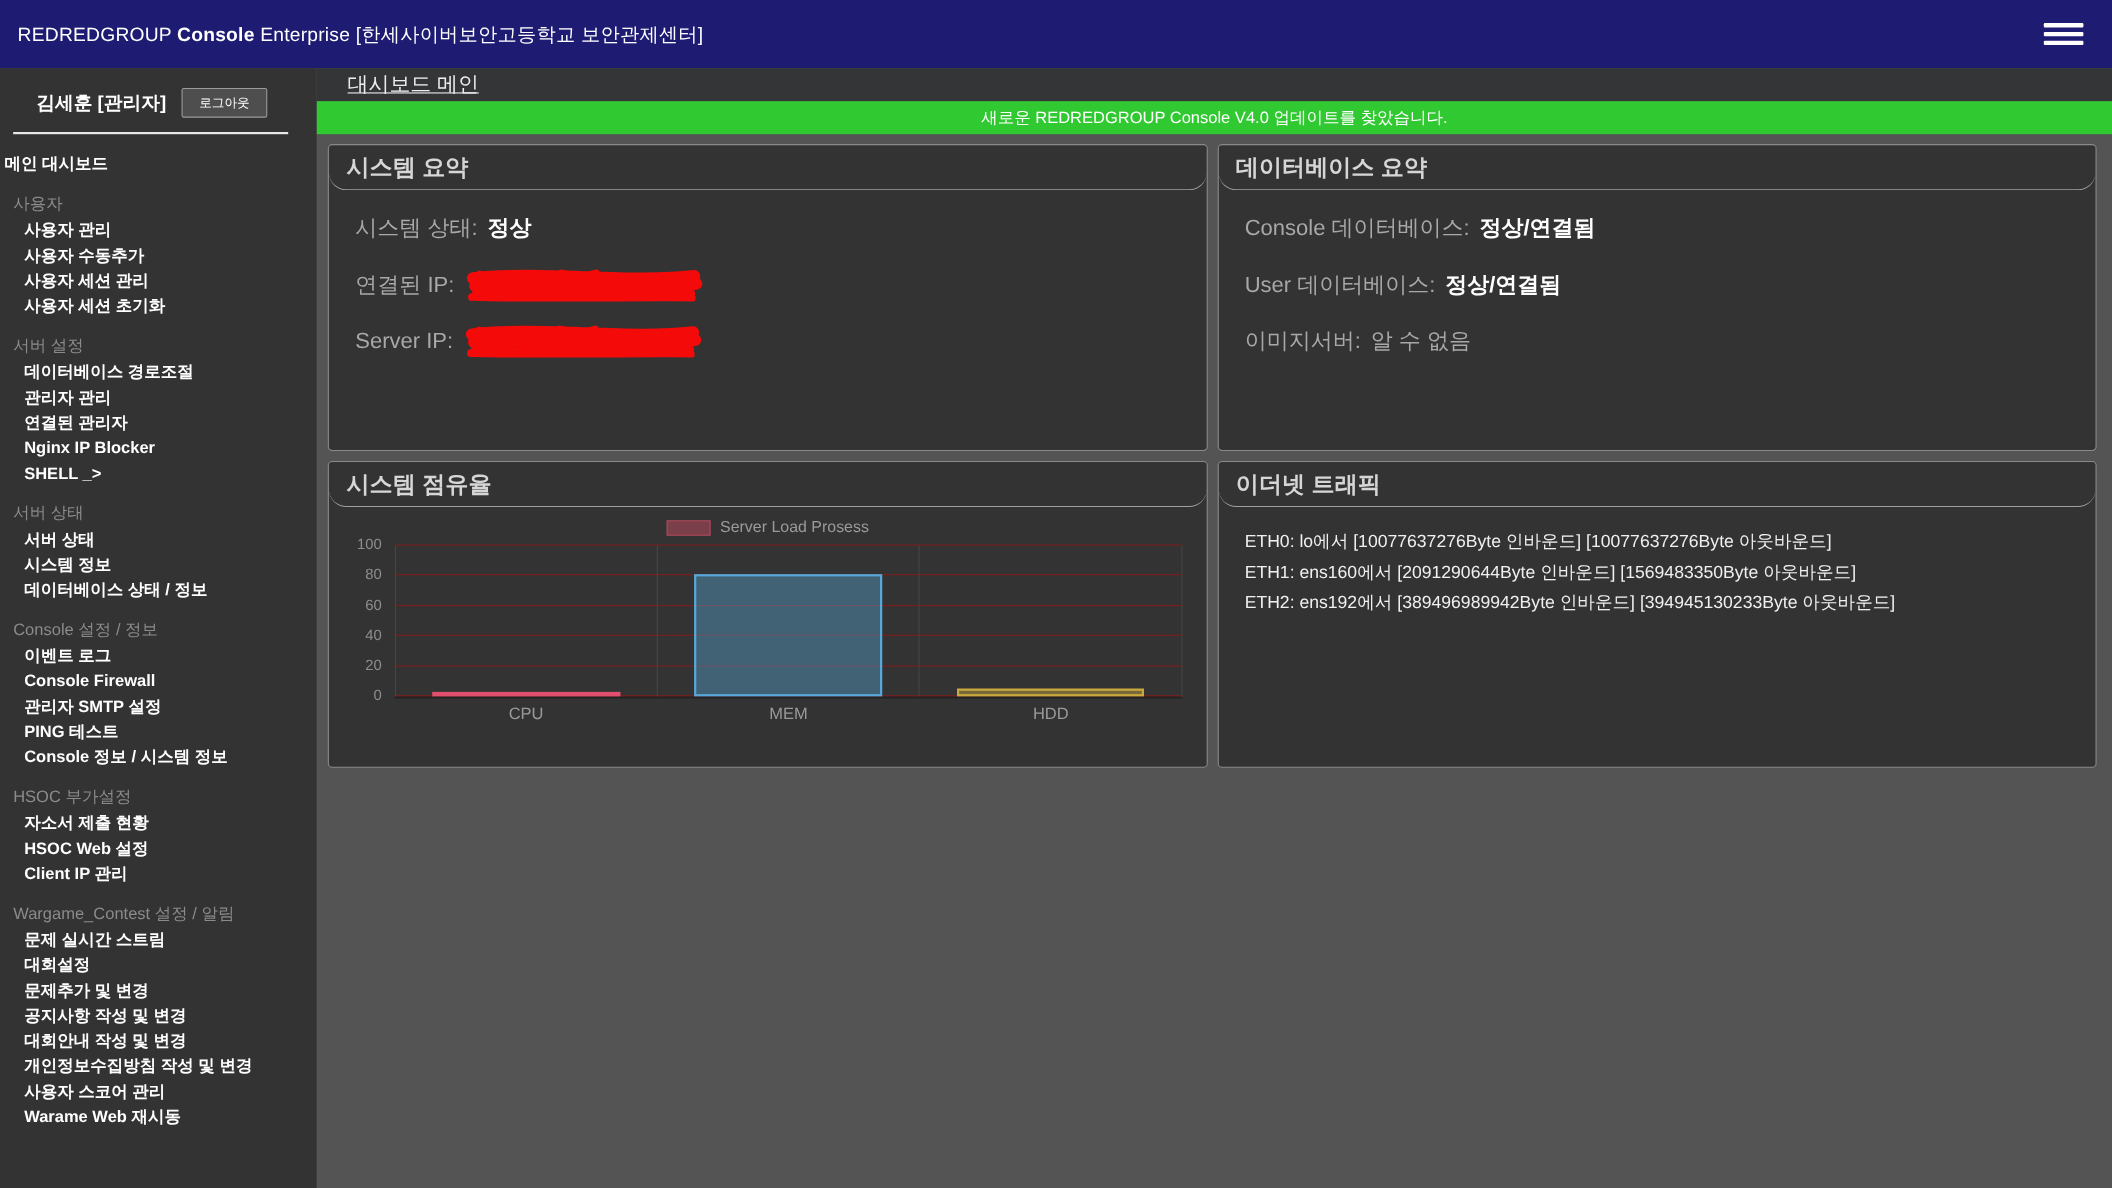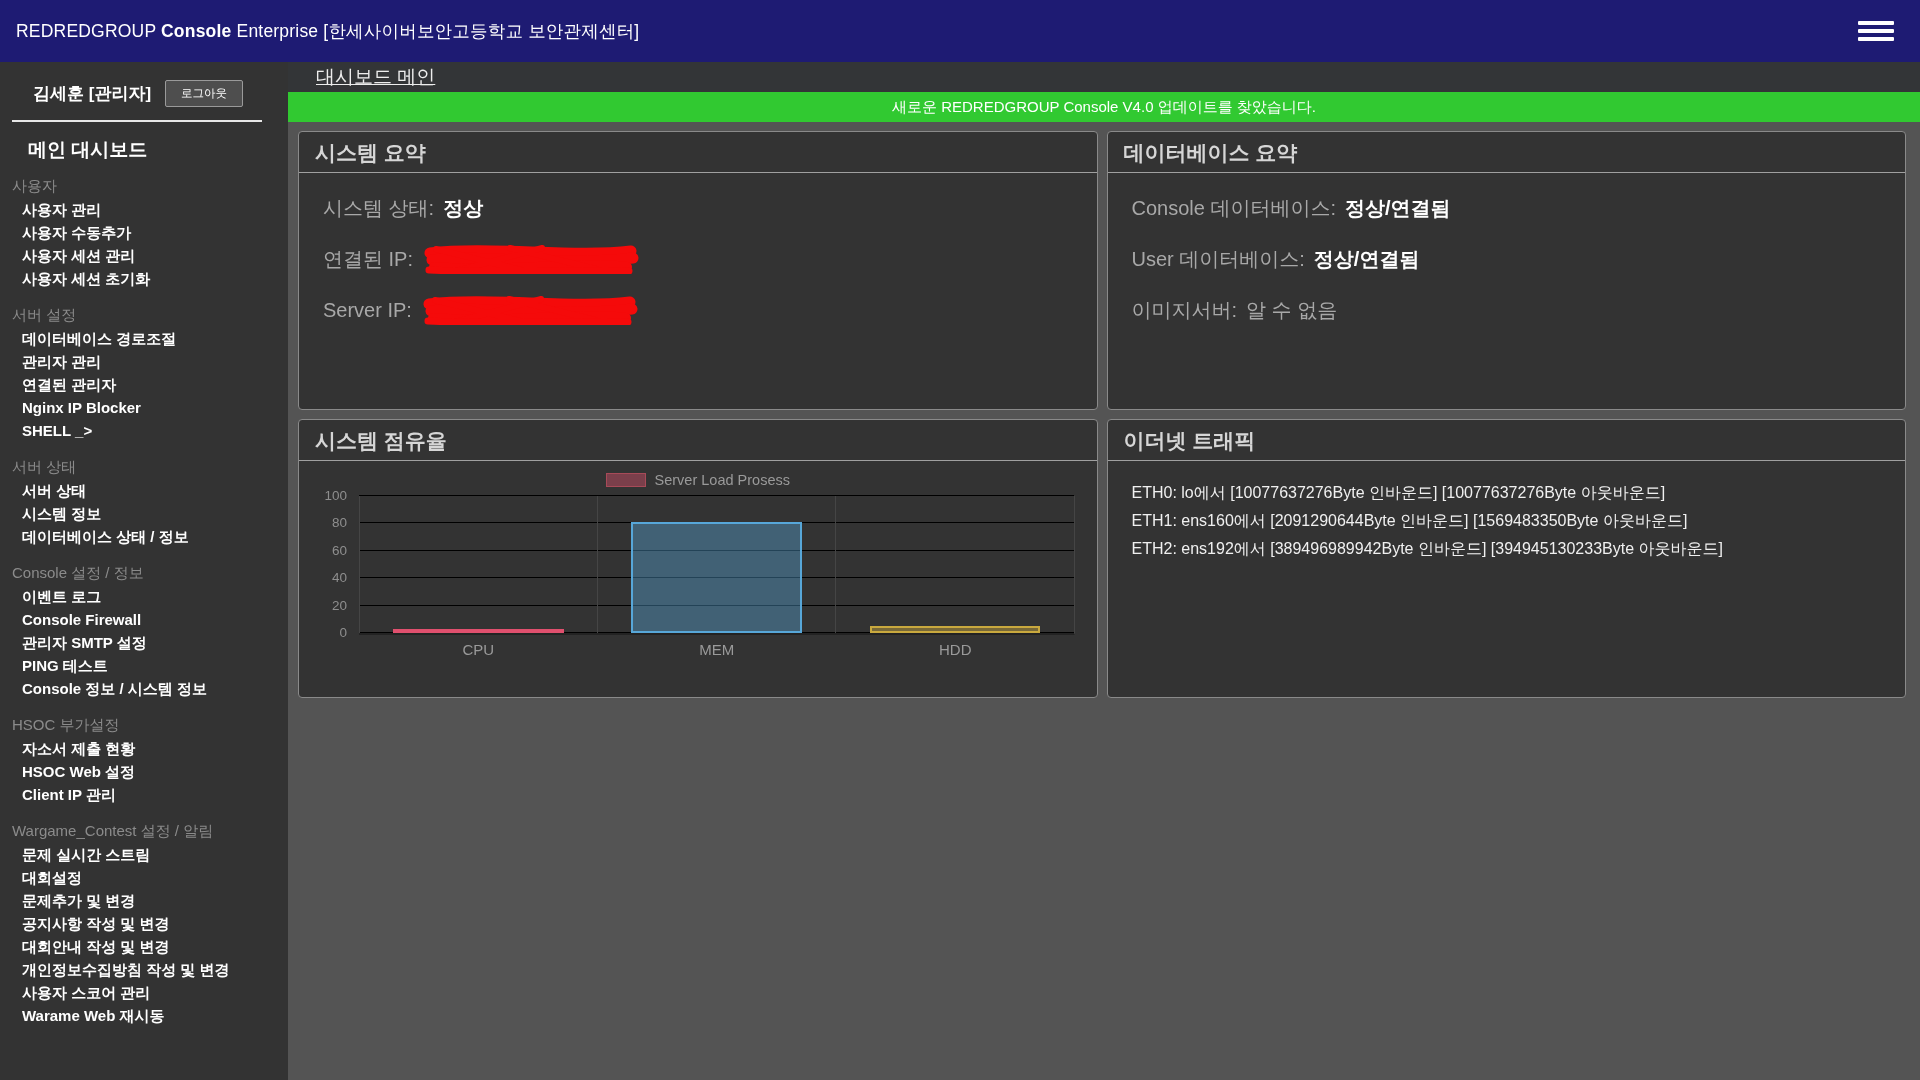--- a/index.html
+++ b/index.html
@@ -15,56 +15,56 @@
   .hamburger i { display:block; height:4px; background:#ffffff; margin:4px 0; border-radius:1px; }
 
   
   .layout { display:flex; height:1018px; }
   .sidebar { width:288px; flex-shrink:0; background:#333333; }
   .user-row { display:flex; align-items:center; gap:14px; padding:18px 10px 0 33px; }
   .user-name { color:#ffffff; font-weight:700; font-size:17px; white-space:nowrap; }
   .logout { background:#4e4e4e; color:#ffffff; border:1px solid #9a9a9a; font-size:11.5px;
     padding:5px 15px; border-radius:2px; cursor:pointer; font-family:inherit; }
   .user-divider { border:none; border-top:2px solid #e8e8e8; margin:13px 26px 0 12px; }
-  .side-home { color:#ffffff; font-weight:700; font-size:19px; padding-left:28px;
+  .side-home { color:#ffffff; font-weight:700; font-size:15px; padding-left:4px;
     margin-top:16px; height:23px; line-height:23px; cursor:pointer; }
   .side-section { color:#8b8b8b; font-size:15px; padding-left:12px; margin-top:13px;
     height:24px; line-height:24px; }
   .side-item { color:#ffffff; font-weight:700; font-size:15px; padding-left:22px;
     height:23px; line-height:23px; cursor:pointer; white-space:nowrap; }
 
   
   .main { flex:1; background:#545454; display:flex; flex-direction:column; }
   .page-title { height:30px; background:#333537; color:#ededed; font-size:19px;
     display:flex; align-items:center; padding-left:28px;text-decoration:underline; }
   .alert { height:30px; background:#31c931; color:#ffffff; font-size:15px;
     display:flex; align-items:center; justify-content:center; cursor:pointer; }
   .grid { display:grid; grid-template-columns:1fr 1fr; gap:9px; margin:9px 14px 0 10px; }
   .panel { background:#333333; border:1px solid #8a8a8a; border-radius:4px;
     height:279px; overflow:hidden; }
   .panel h2 { margin:0; padding:8px 16px; font-size:21px; font-weight:700; color:#d6d6d6;
-    border-bottom:1px solid #a0a0a0; height:41px; line-height:25px; }
+    border-bottom:1px solid #a0a0a0; height:41px; line-height:25px;border-radius:16px; }
   .panel-body { padding:20px 24px 0 24px; }
   .info-row { display:flex; align-items:center; margin-bottom:21px; font-size:20px;
     line-height:30px; min-height:30px; }
   .info-row .label { color:#a8a8a8; margin-right:9px; white-space:nowrap; }
   .info-row .value { color:#ffffff; font-weight:700; }
   .info-row .value.muted { color:#a8a8a8; font-weight:400; }
   .scribble { margin-left:2px; }
 
   
   .chart-body { padding:10px 18px 0 18px; }
   .legend { display:flex; align-items:center; justify-content:center; gap:9px;
     height:18px; margin-bottom:7px; }
   .legend-swatch { width:40px; height:14px; background:rgba(224,80,110,0.42);
     border:1px solid #a84a58; }
   .legend-label { color:#9a9a9a; font-size:14.5px; }
   .plot { position:relative; height:139px; margin-left:42px; margin-right:4px;
     border-right:1px solid #454545; border-bottom:2px solid #232323; }
-  .gridline { position:absolute; left:0; right:0; height:1px; background:#000000; }
+  .gridline { position:absolute; left:0; right:0; height:1px; background:#7f1d1d; }
   .gridline .tick { position:absolute; left:-12px; top:0; transform:translate(-100%,-50%);
     color:#8e8e8e; font-size:13.5px; }
   .slots { position:absolute; left:0; right:0; top:0; bottom:0; display:flex; }
   .slot { flex:1; border-left:1px solid #454545; display:flex; align-items:flex-end;
     justify-content:center; }
   .bar { width:72%; border-style:solid; border-width:2px; }
   .xlabels { display:flex; margin:6px 4px 0 42px; }
   .xlabel { flex:1; text-align:center; color:#9a9a9a; font-size:15px; }
 
   

